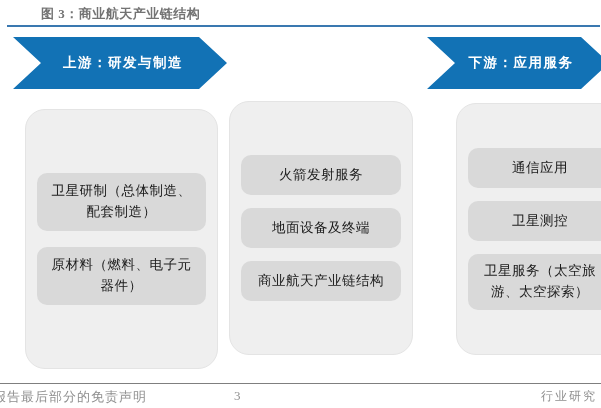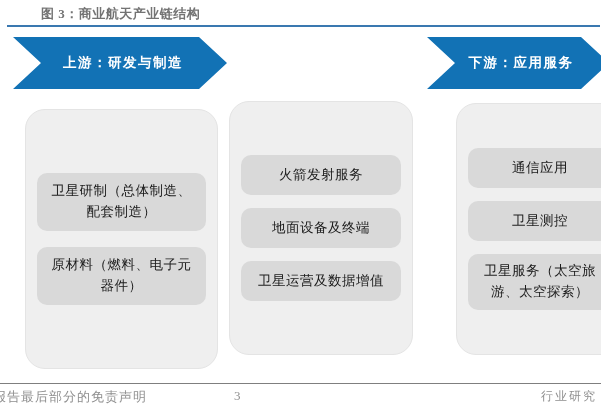--- a/index.html
+++ b/index.html
@@ -66,21 +66,21 @@
     </div>
 
   <div id="columns-host">
       <div class="col c1">
         <div class="item-box">卫星研制（总体制造、配套制造）</div>
         <div class="item-box">原材料（燃料、电子元器件）</div>
       </div>
       <div class="col c2">
         <div class="item-box">火箭发射服务</div>
         <div class="item-box">地面设备及终端</div>
-        <div class="item-box">卫星运营及数据增值</div>
+        <div class="item-box">商业航天产业链结构</div>
       </div>
       <div class="col c3">
         <div class="item-box">通信应用</div>
         <div class="item-box">卫星测控</div>
         <div class="item-box">卫星服务（太空旅游、太空探索）</div>
       </div>
     </div>
 
   <div class="footer-rule"></div>
   <div class="footer-left">报告最后部分的免责声明</div>

